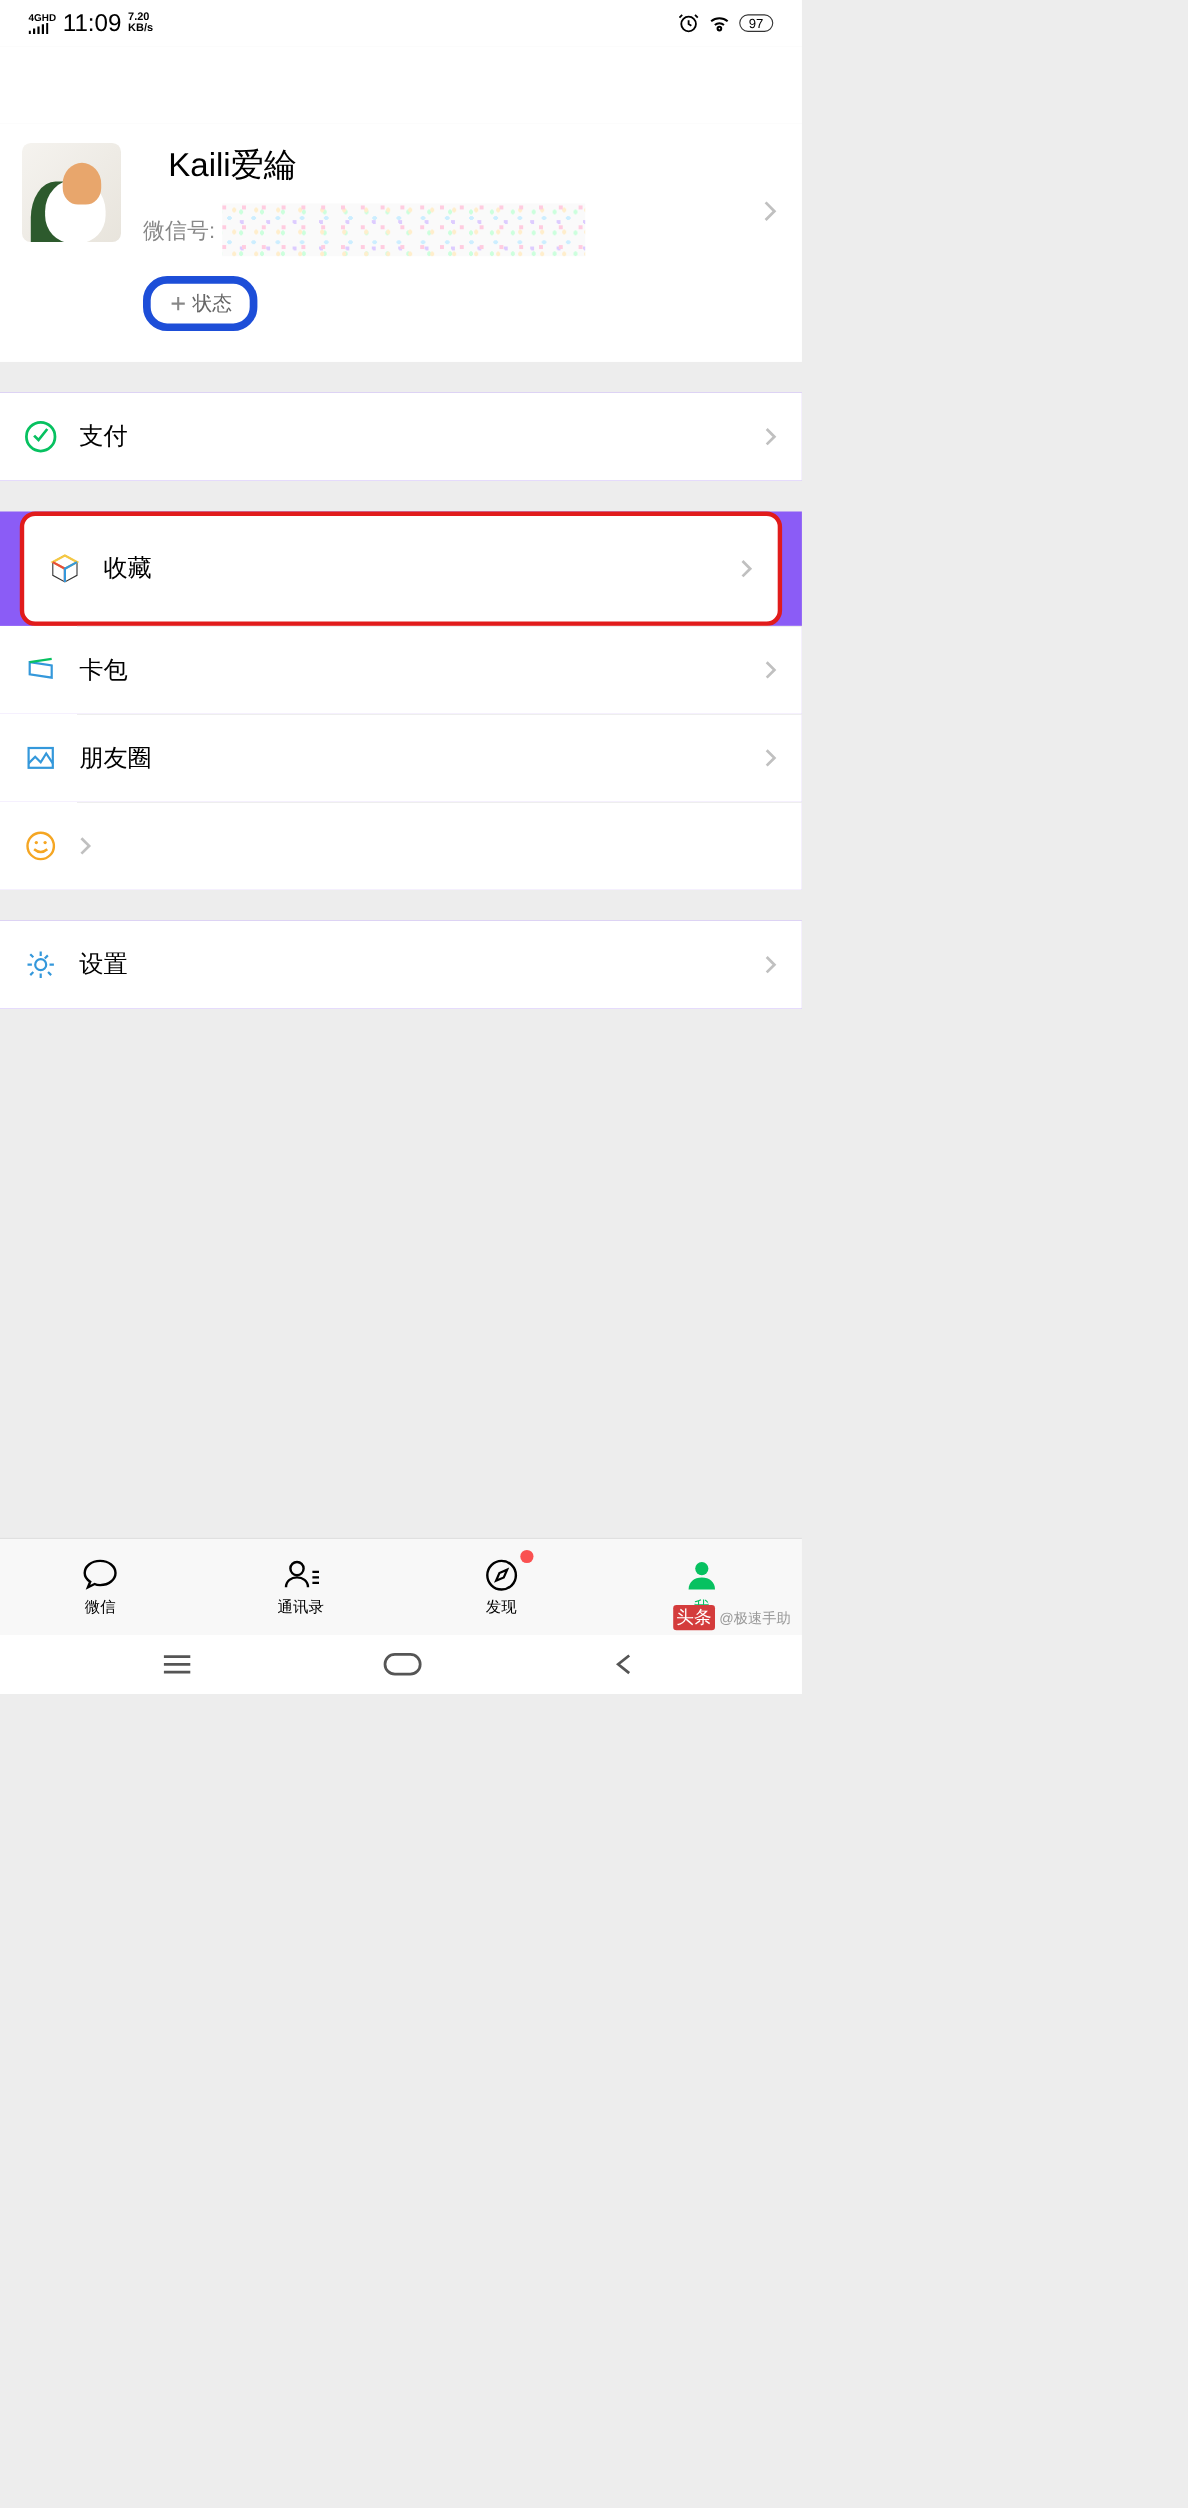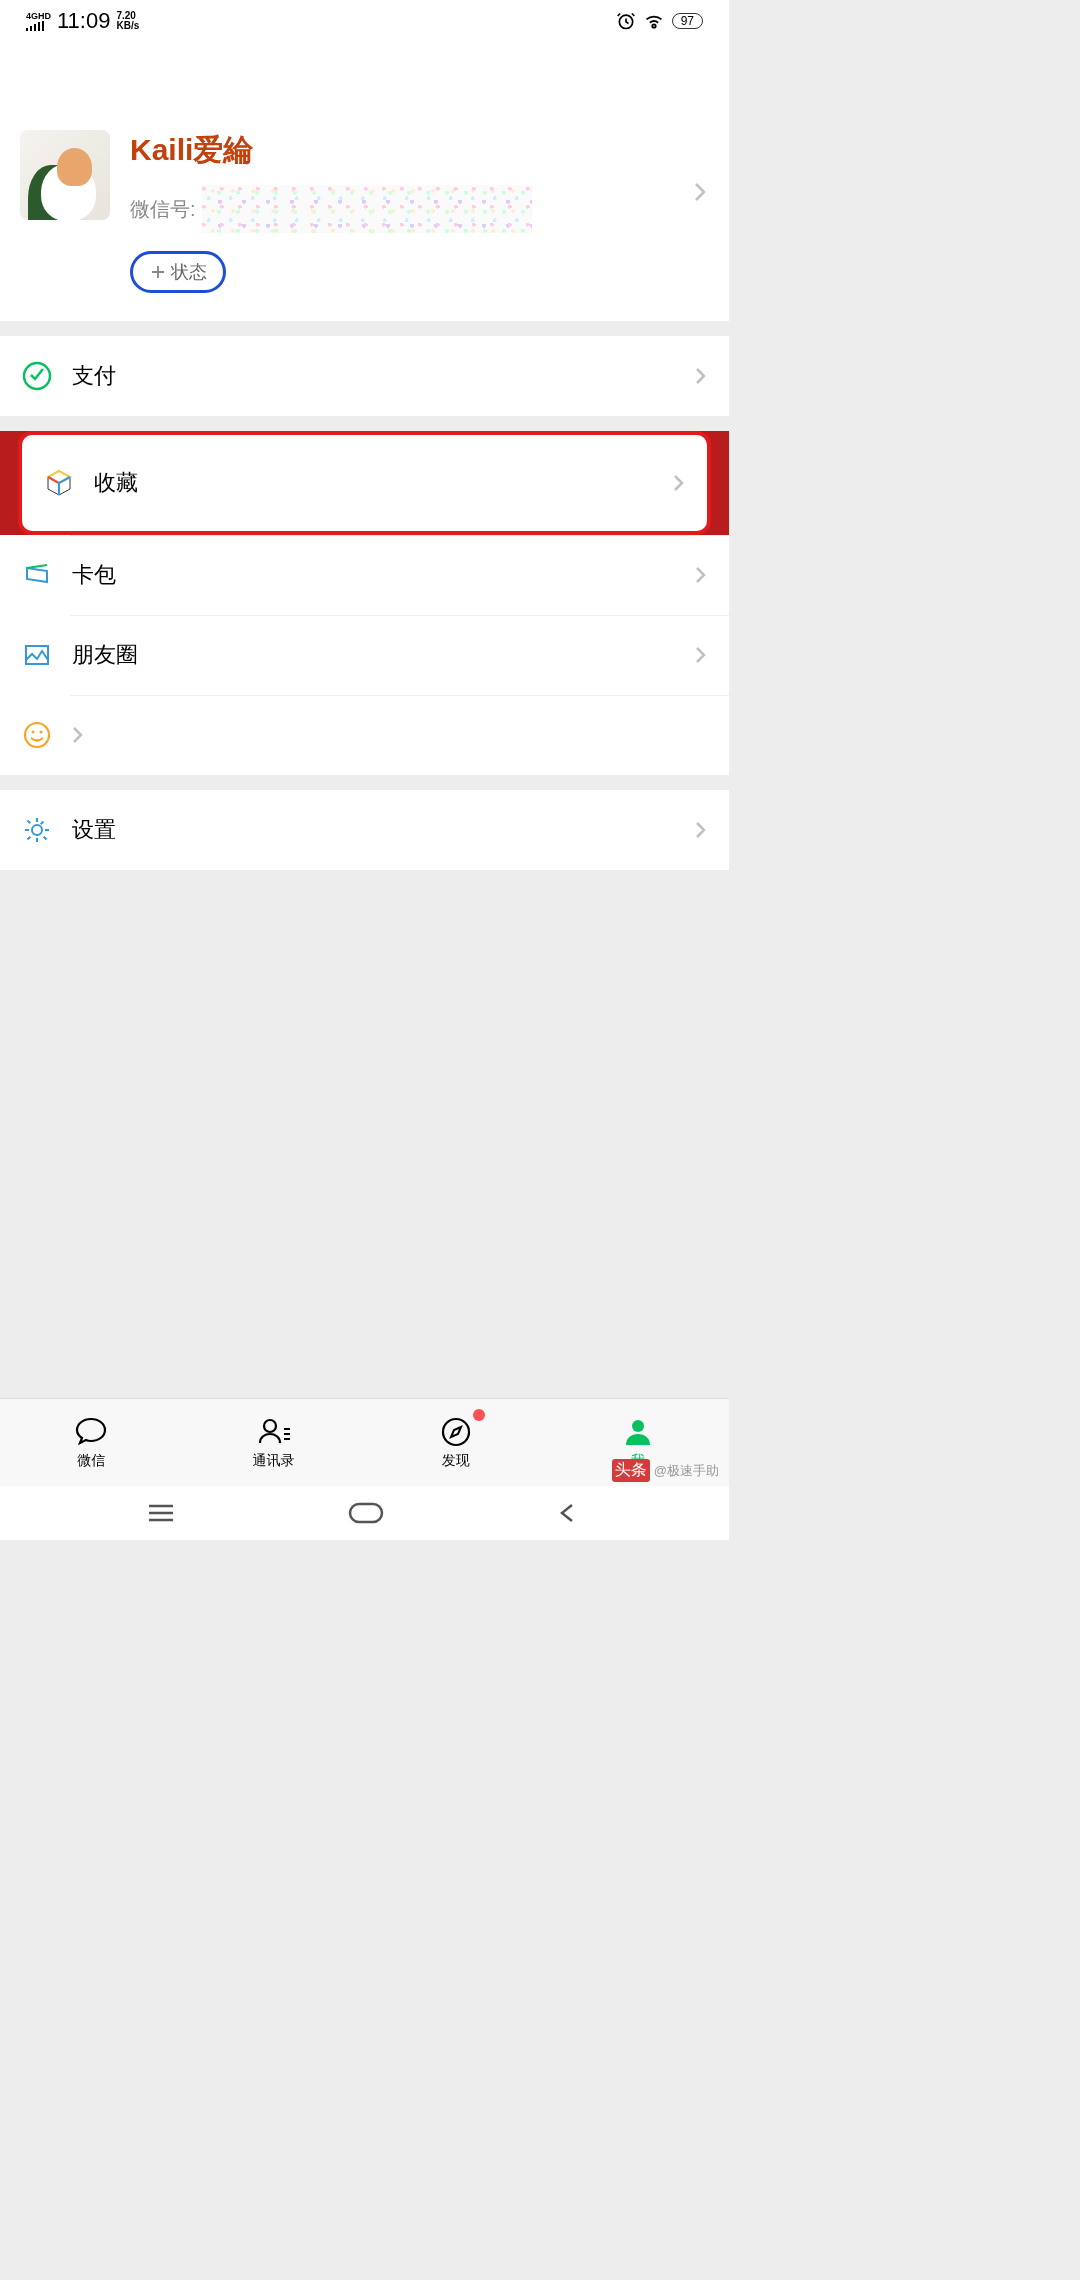--- a/index.html
+++ b/index.html
@@ -60,50 +60,50 @@
     .avatar::after {
       content: "";
       position: absolute;
       right: 18px; top: 18px;
       width: 35px; height: 38px;
       background: #e8a66c;
       border-radius: 50% 50% 40% 40%;
       box-shadow: -6px 25px 0 10px #fff;
     }
     .profile-info { flex: 1; }
-    .nickname { font-size: 30px; font-weight: 700; color: #c2410c; margin-bottom: 14px; }
+    .nickname { font-size: 30px; font-weight: 400; color: #000000; margin-bottom: 14px; margin-left: 23px; }
     .wechat-id-row { display: flex; align-items: center; gap: 6px; color: #888; font-size: 20px; }
     .censored {
       width: 330px; height: 48px;
       background-image:
         radial-gradient(circle at 10% 20%, #ffcce0 2px, transparent 2px),
         radial-gradient(circle at 30% 60%, #cceeff 2px, transparent 2px),
         radial-gradient(circle at 55% 30%, #ffeecc 2px, transparent 2px),
         radial-gradient(circle at 75% 70%, #ddccff 2px, transparent 2px),
         radial-gradient(circle at 90% 40%, #ccffdd 2px, transparent 2px);
       background-size: 18px 18px, 22px 22px, 20px 20px, 24px 24px, 19px 19px;
       background-color: #fafafa;
     }
     .status-btn {
       display: inline-flex;
       align-items: center;
       gap: 4px;
-      border: 3px solid #1d4ed8;
+      border: 7px solid #1d4ed8;
       border-radius: 22px;
       padding: 6px 16px;
       margin-top: 18px;
       font-size: 18px;
       color: #666;
     }
     .chevron-profile {
       position: absolute;
       right: 22px; top: 68px;
       color: #c0c0c0;
     }
-    .menu-group { margin-top: 15px; background: #b91c1c; }
+    .menu-group { margin-top: 28px; background: #8b5cf6; }
     .menu-item {
       display: flex;
       align-items: center;
       height: 80px;
       padding: 0 22px;
       position: relative;
       background: #fff;
     }
     .menu-item + .menu-item::before {
       content: "";

